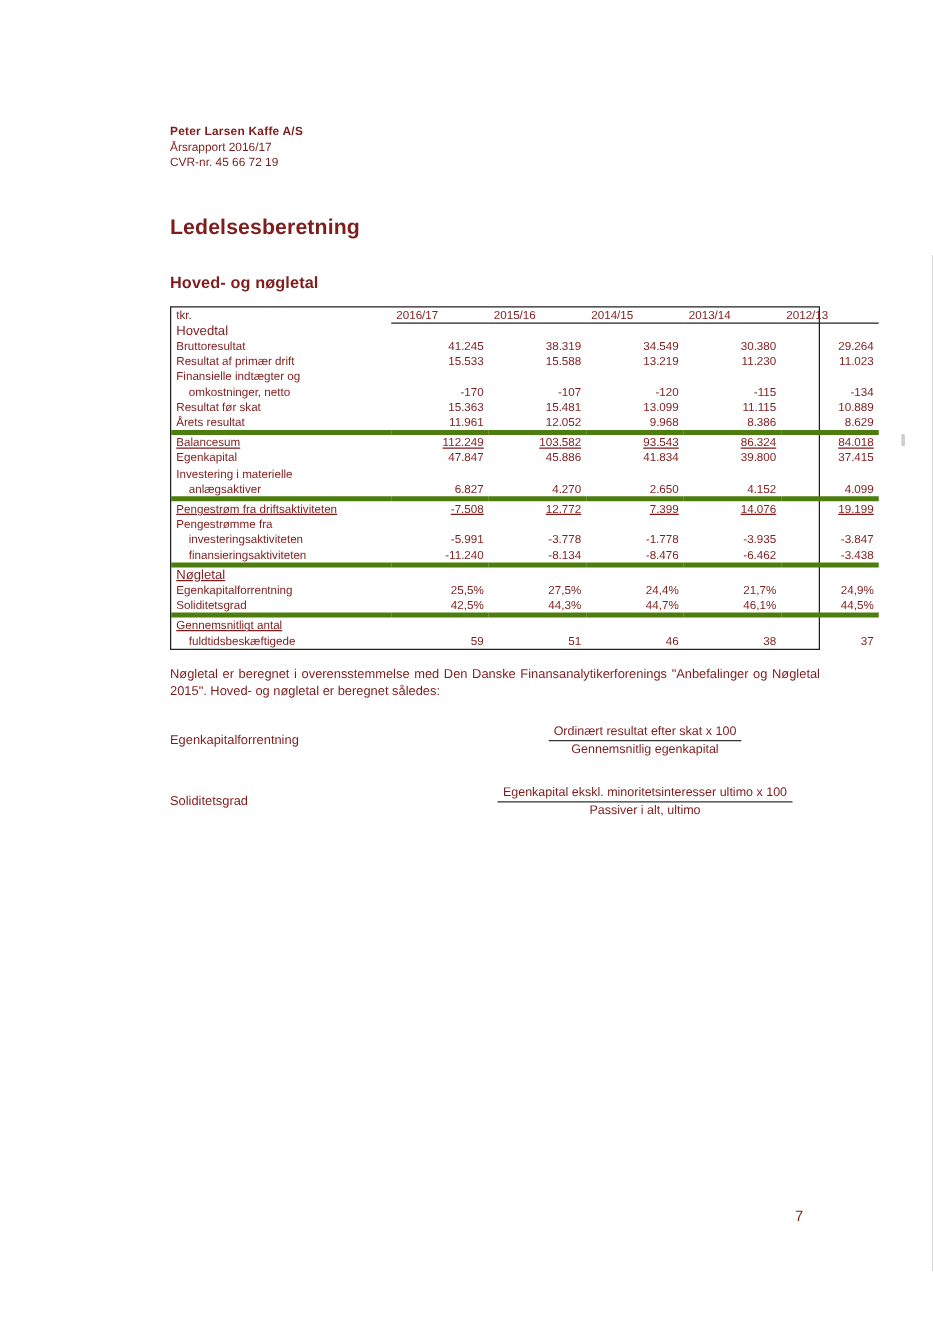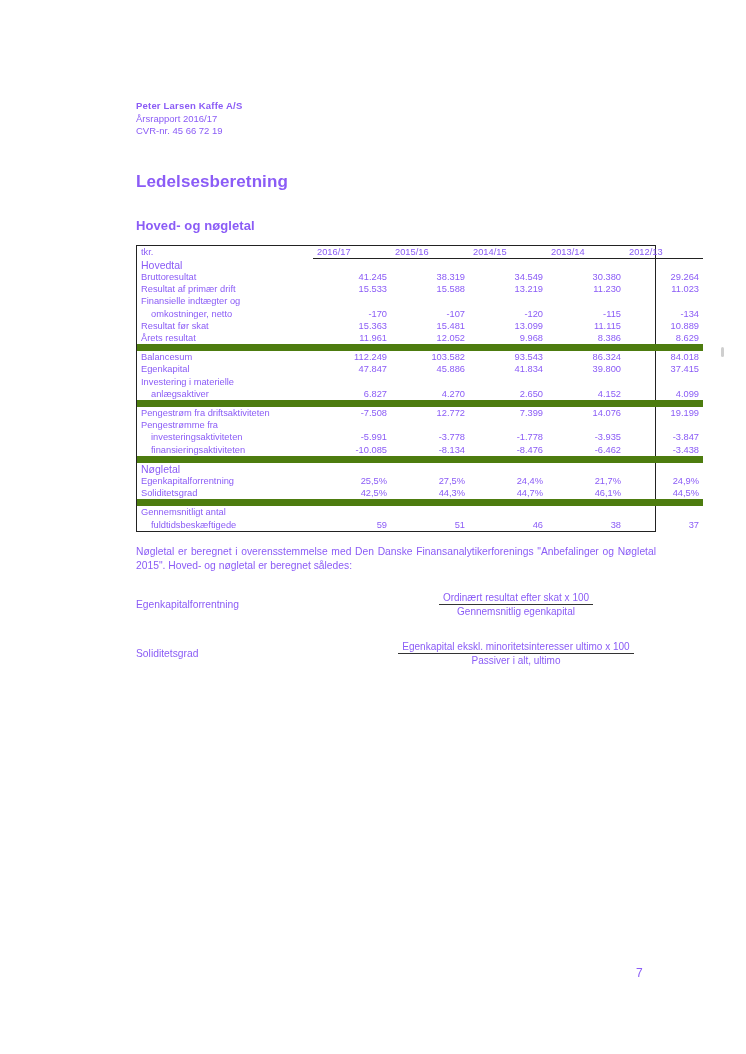--- a/index.html
+++ b/index.html
@@ -7,21 +7,21 @@
     padding: 0;
     background: #b8b8b8;
   }
   .page {
     position: relative;
     width: 746px;
     height: 1054px;
     background: #ffffff;
     overflow: hidden;
     font-family: "Liberation Sans", sans-serif;
-    color: #8b5cf6;
+    color: #7f1d1d;
     box-sizing: border-box;
   }
   .content {
     position: absolute;
     left: 136px;
     top: 100px;
     width: 520px;
   }
   .letterhead {
     font-size: 9.5px;
@@ -69,21 +69,22 @@
   .hdr .yr {
     border-bottom: 1px solid #222;
     text-align: left;
     padding-right: 4px;
   }
   .sec-head {
     font-weight: bold;
     font-size: 10.5px;
   }
   .rule-top td {
-    border-top: 7px solid #4d7c0f;
+    border-top: 4px solid #4d7c0f;
+    text-decoration: underline;
   }
   .indent { padding-left: 14px !important; }
   .note {
     font-size: 10.3px;
     line-height: 14.5px;
     margin-top: 13px;
     text-align: justify;
   }
   .formulas {
     margin-top: 18px;
@@ -265,21 +266,21 @@
             <tr>
               <td class="col-label indent">investeringsaktiviteten</td>
               <td class="col-num">-5.991</td>
               <td class="col-num">-3.778</td>
               <td class="col-num">-1.778</td>
               <td class="col-num">-3.935</td>
               <td class="col-num">-3.847</td>
             </tr>
             <tr>
               <td class="col-label indent">finansieringsaktiviteten</td>
-              <td class="col-num">-10.085</td>
+              <td class="col-num">-11.240</td>
               <td class="col-num">-8.134</td>
               <td class="col-num">-8.476</td>
               <td class="col-num">-6.462</td>
               <td class="col-num">-3.438</td>
             </tr>
             <tr class="rule-top">
               <td class="col-label sec-head">Nøgletal</td>
               <td class="col-num"></td>
               <td class="col-num"></td>
               <td class="col-num"></td>

